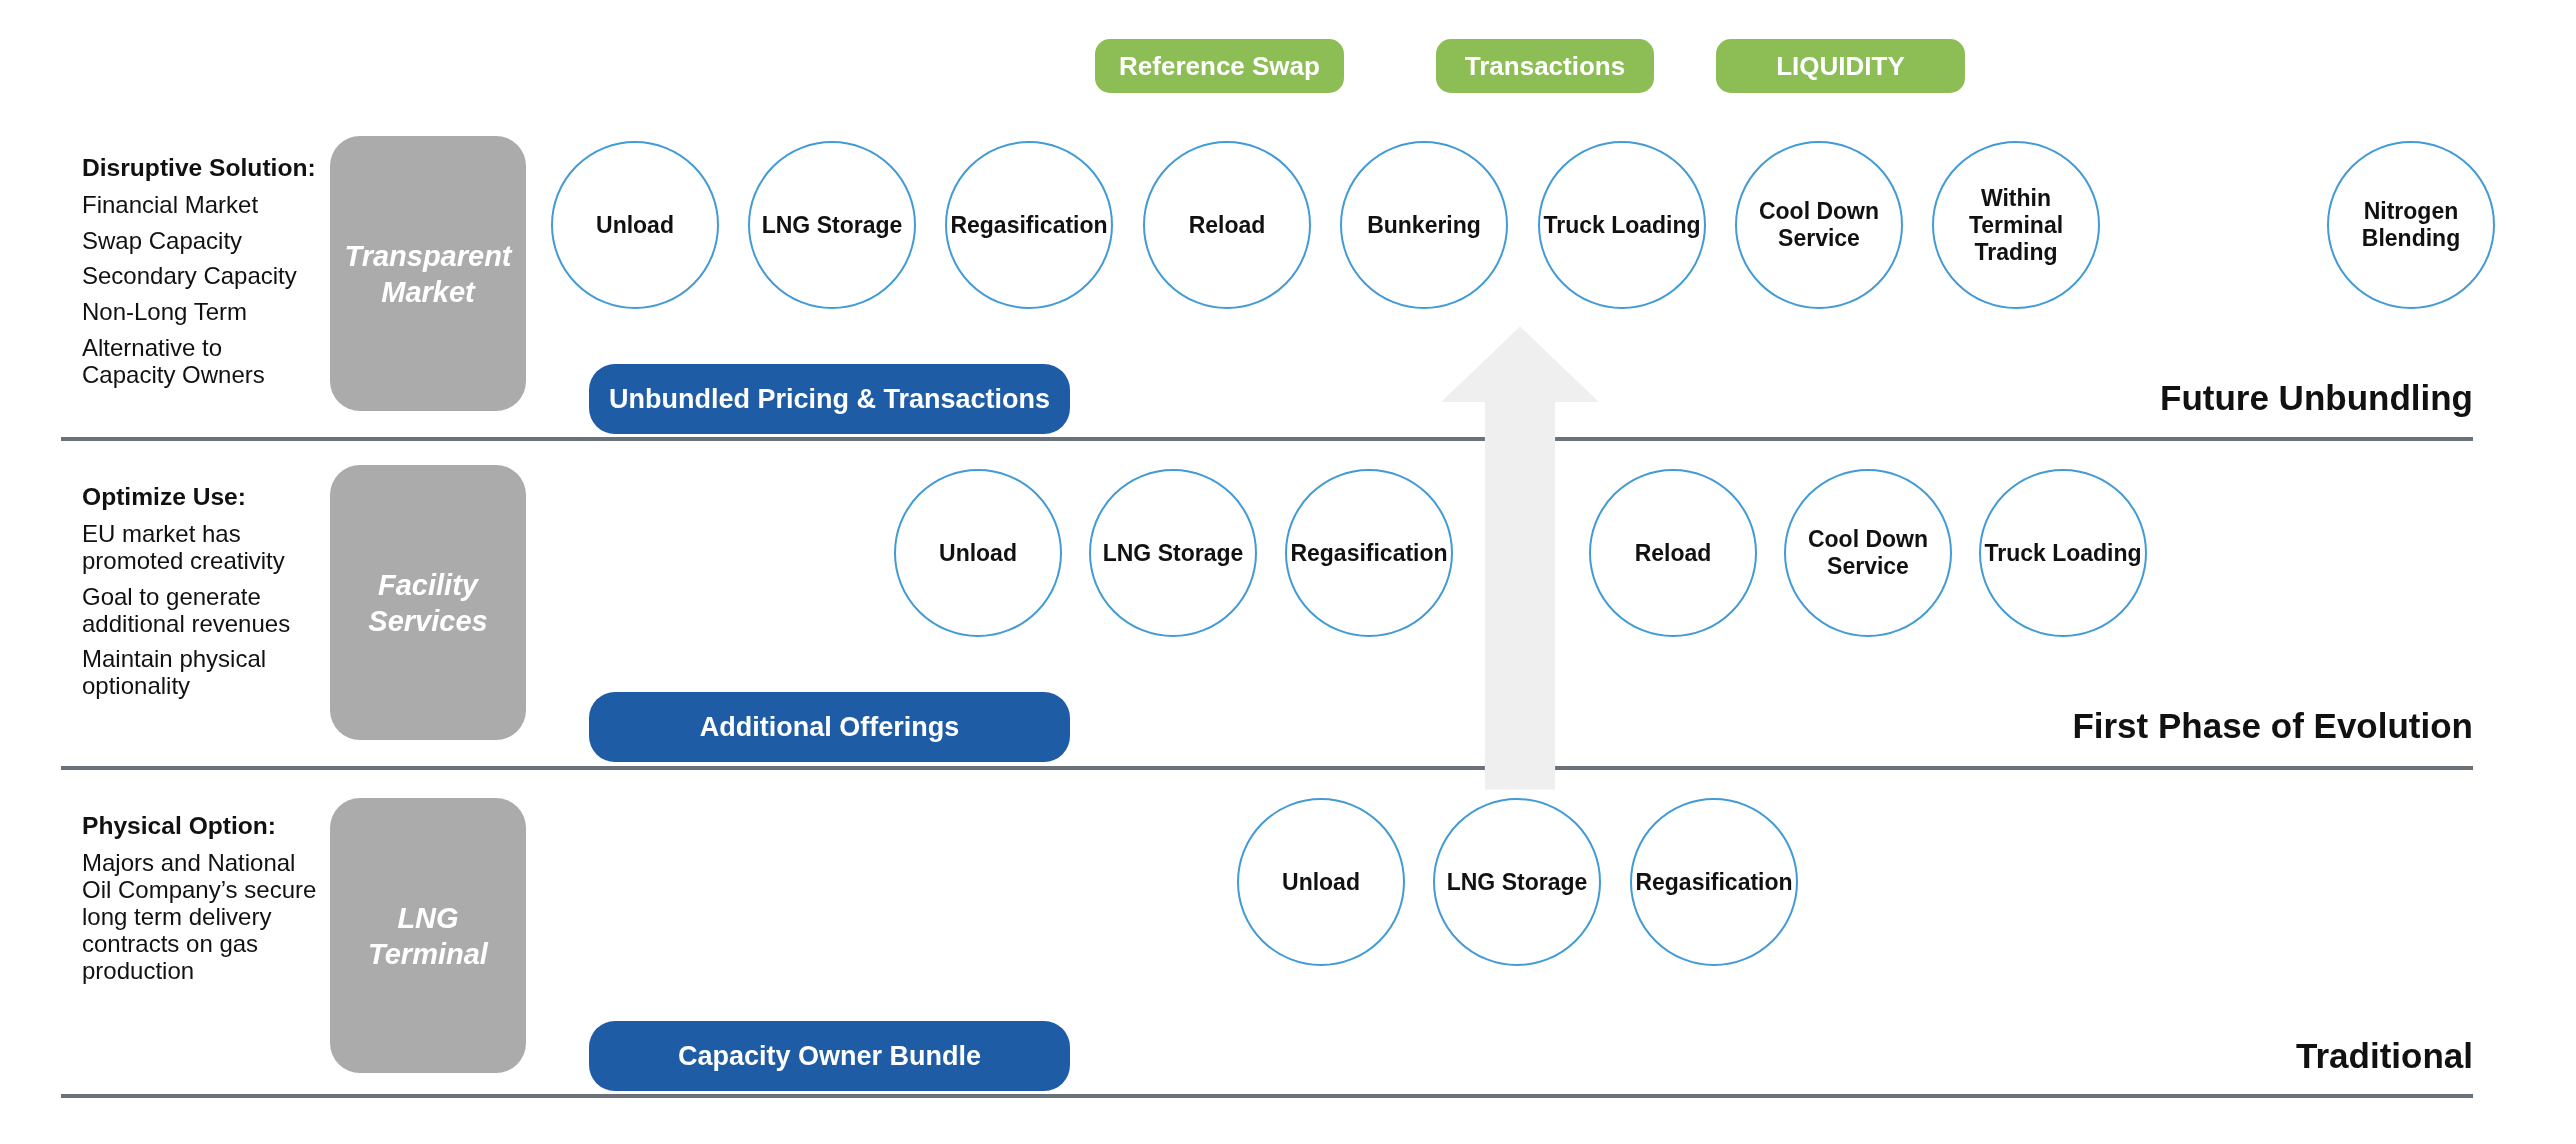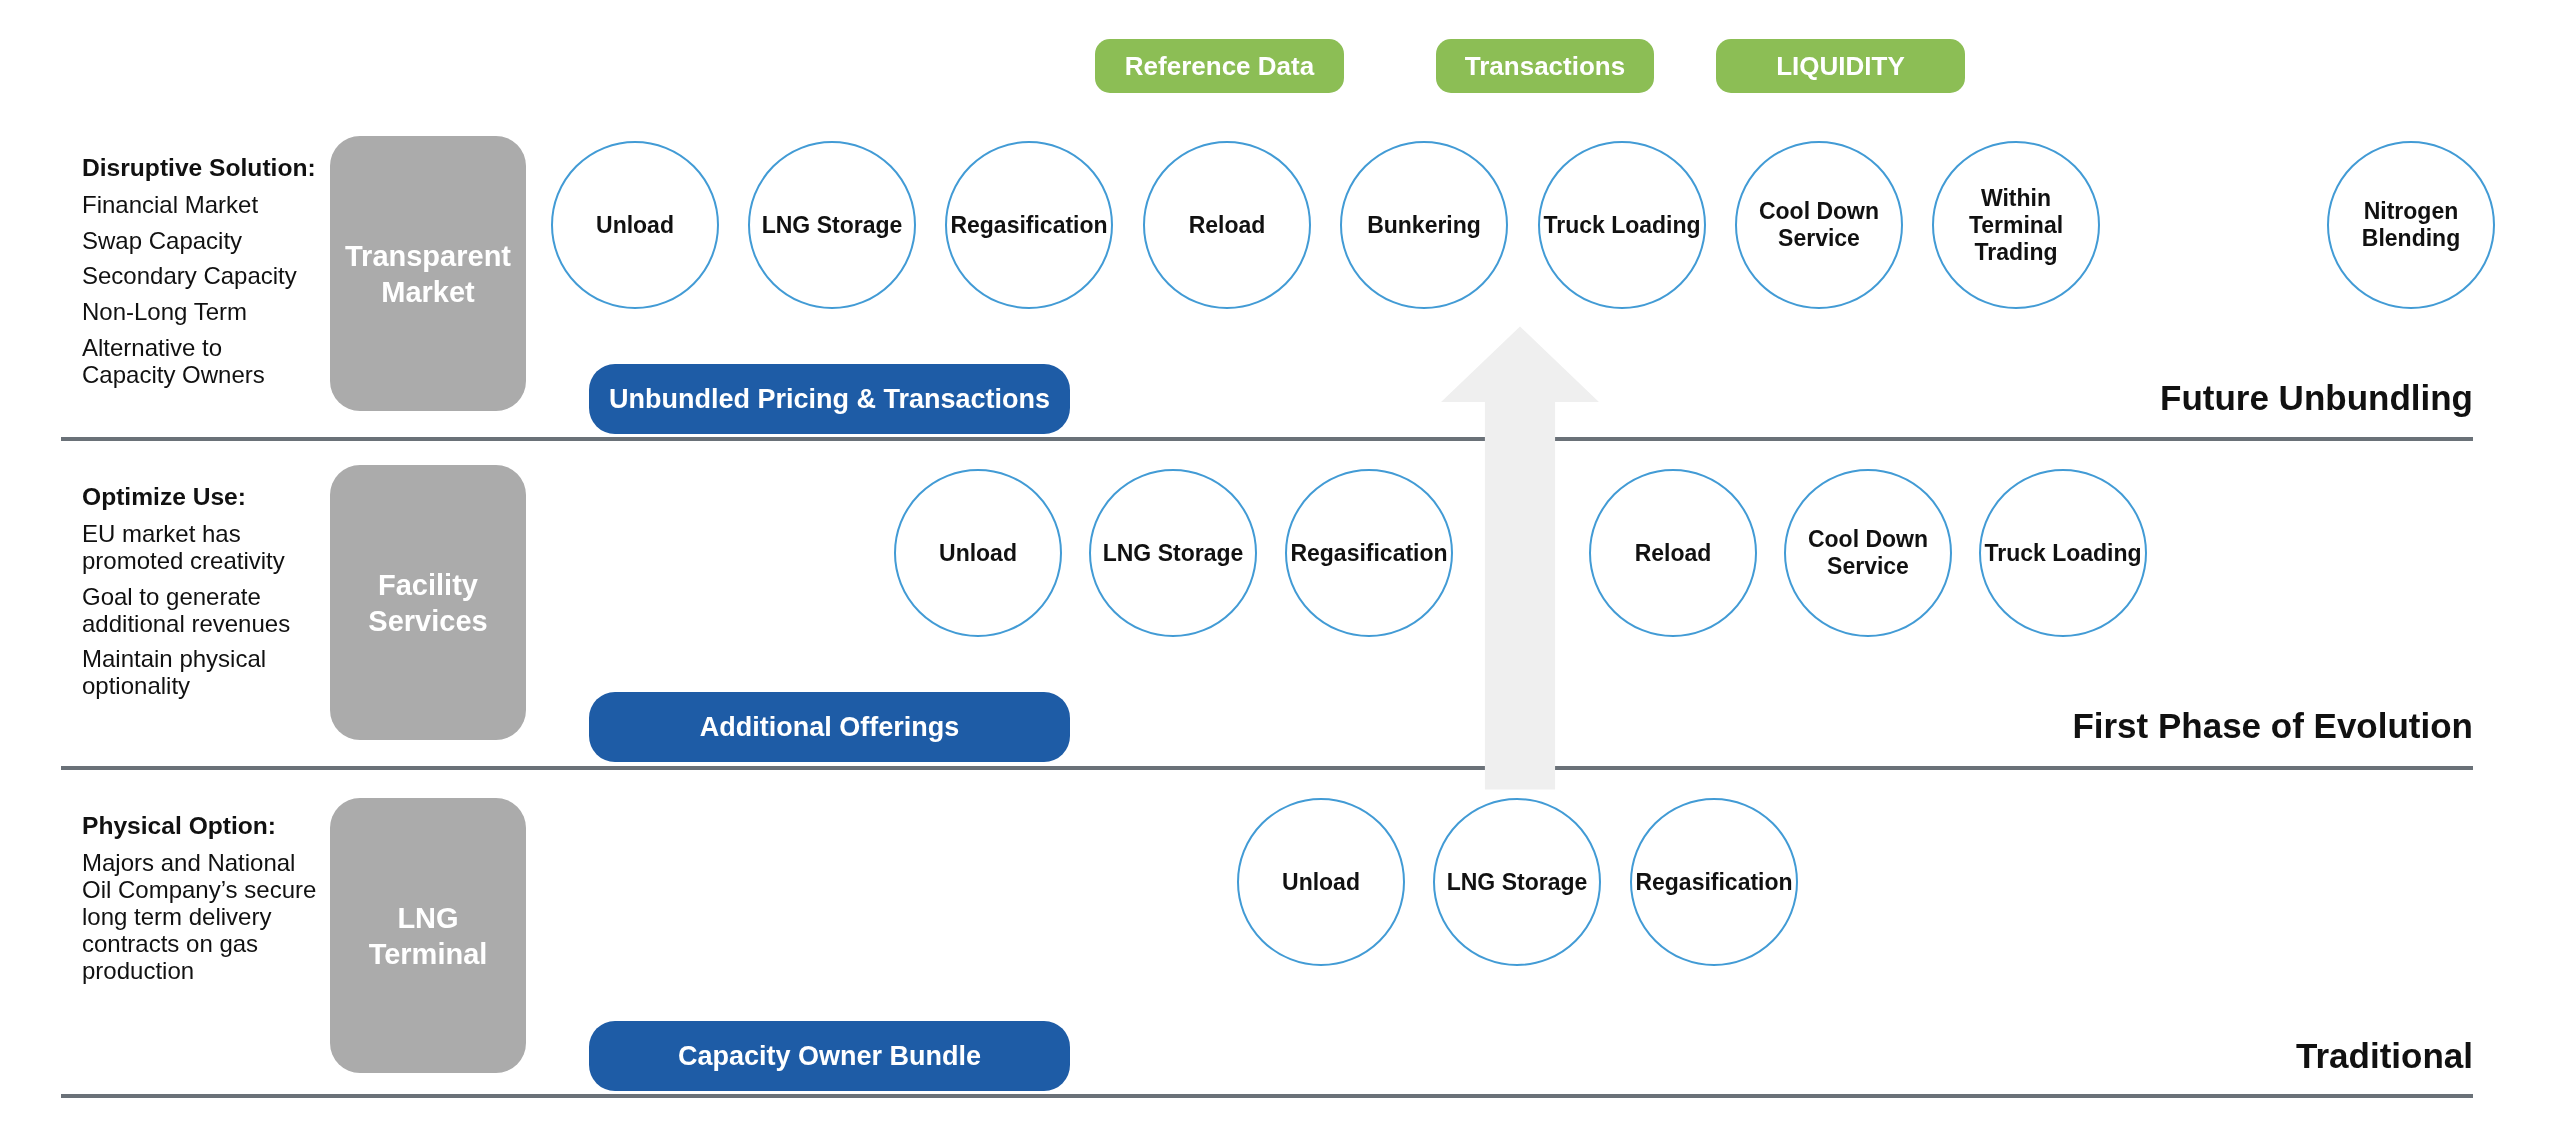--- a/index.html
+++ b/index.html
@@ -14,21 +14,21 @@
   }
   .divider {
     position:absolute; left:61px; width:2412px; height:3.5px;
     background:var(--divider,#6A7178); z-index:2;
   }
   .arrow-svg { position:absolute; left:0; top:0; z-index:4; }
   .stage-box {
     position:absolute; left:330px; width:196px; height:275px; border-radius:30px;
     background:var(--box-gray,#ABABAB); color:#fff; font-weight:bold; font-size:29px;
     line-height:36px; display:flex; align-items:center; justify-content:center;
-    text-align:center; white-space:pre-line; z-index:6;
+    text-align:center; white-space:pre-line; z-index:6;font-style:italic;
   }
   .circle {
     position:absolute; width:164px; height:164px; border-radius:50%;
     border:2.6px solid var(--circle-stroke,#429BD5); background:#fff;
     display:flex; align-items:center; justify-content:center; text-align:center;
     font-weight:bold; font-size:23px; line-height:27px; white-space:pre-line;
     color:#111; z-index:6;
   }
   .pill {
     position:absolute; left:589px; width:481px; height:70px; border-radius:26px;
@@ -41,21 +41,21 @@
   }
   .note { position:absolute; left:82px; width:272px; font-size:24px; line-height:27px; z-index:6; }
   .note-heading { font-weight:bold; font-size:24.6px; line-height:29px; margin-bottom:1.8px; }
   .note-para { margin-top:8.8px; white-space:pre-line; }
 </style>
 </head>
 <body>
 
 <div class="canvas">
 
-  <div class="legend-btn" style="left:1095px;width:249px">Reference Data</div>
+  <div class="legend-btn" style="left:1095px;width:249px">Reference Swap</div>
   <div class="legend-btn" style="left:1436px;width:218px">Transactions</div>
   <div class="legend-btn" style="left:1716px;width:249px">LIQUIDITY</div>
 
   <div class="divider" style="top:437px"></div>
   <div class="divider" style="top:766px"></div>
   <div class="divider" style="top:1094px"></div>
 
   <svg class="arrow-svg" width="2576" height="1145" viewBox="0 0 2937 1305">
     <polygon points="1733,372 1823,458 1773,458 1773,900 1693,900 1693,458 1643,458" style="fill:var(--arrow-gray,#EFEFEF)"></polygon>
   </svg>

